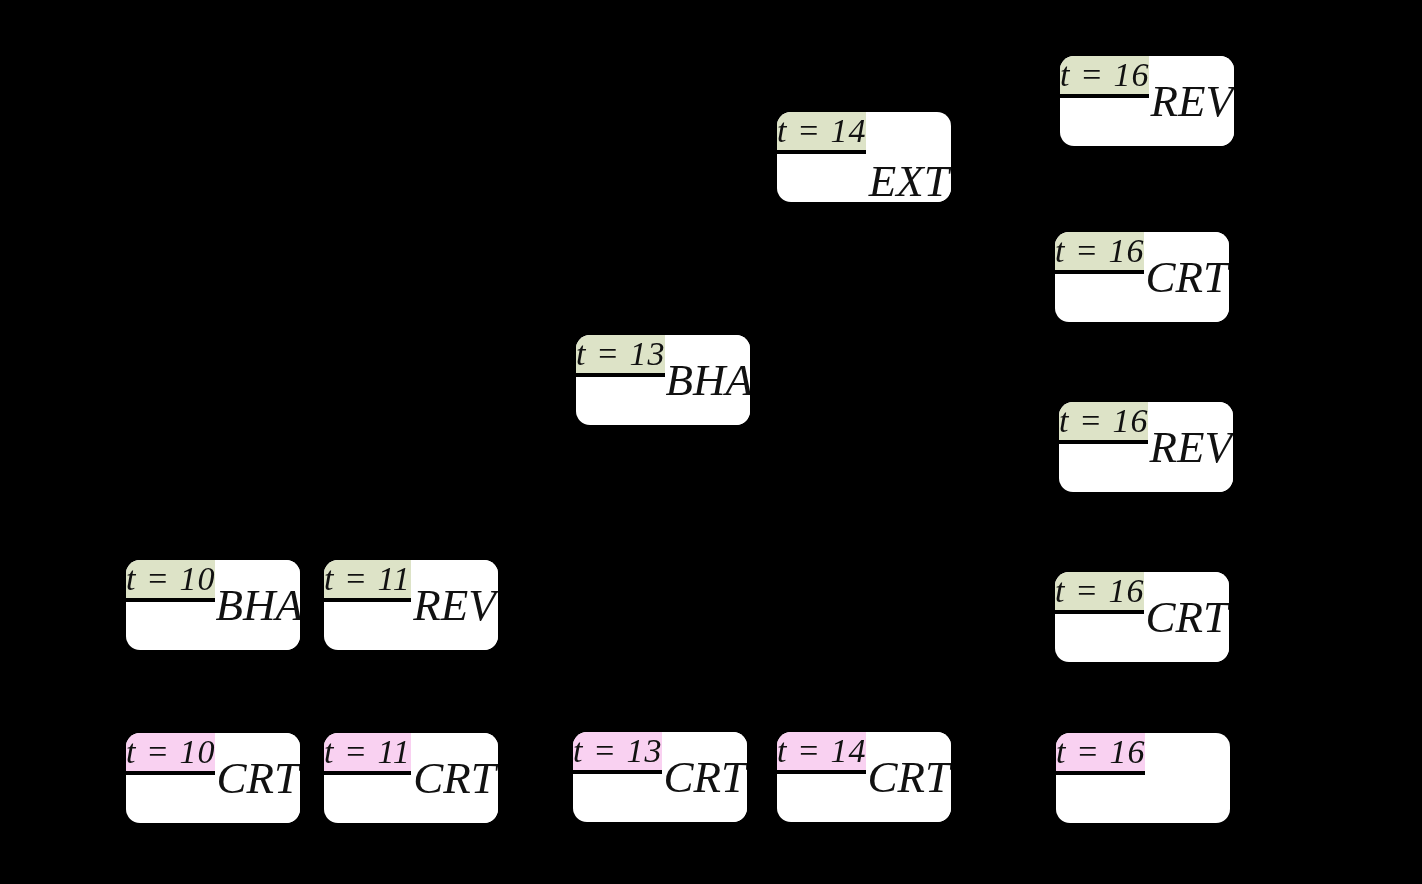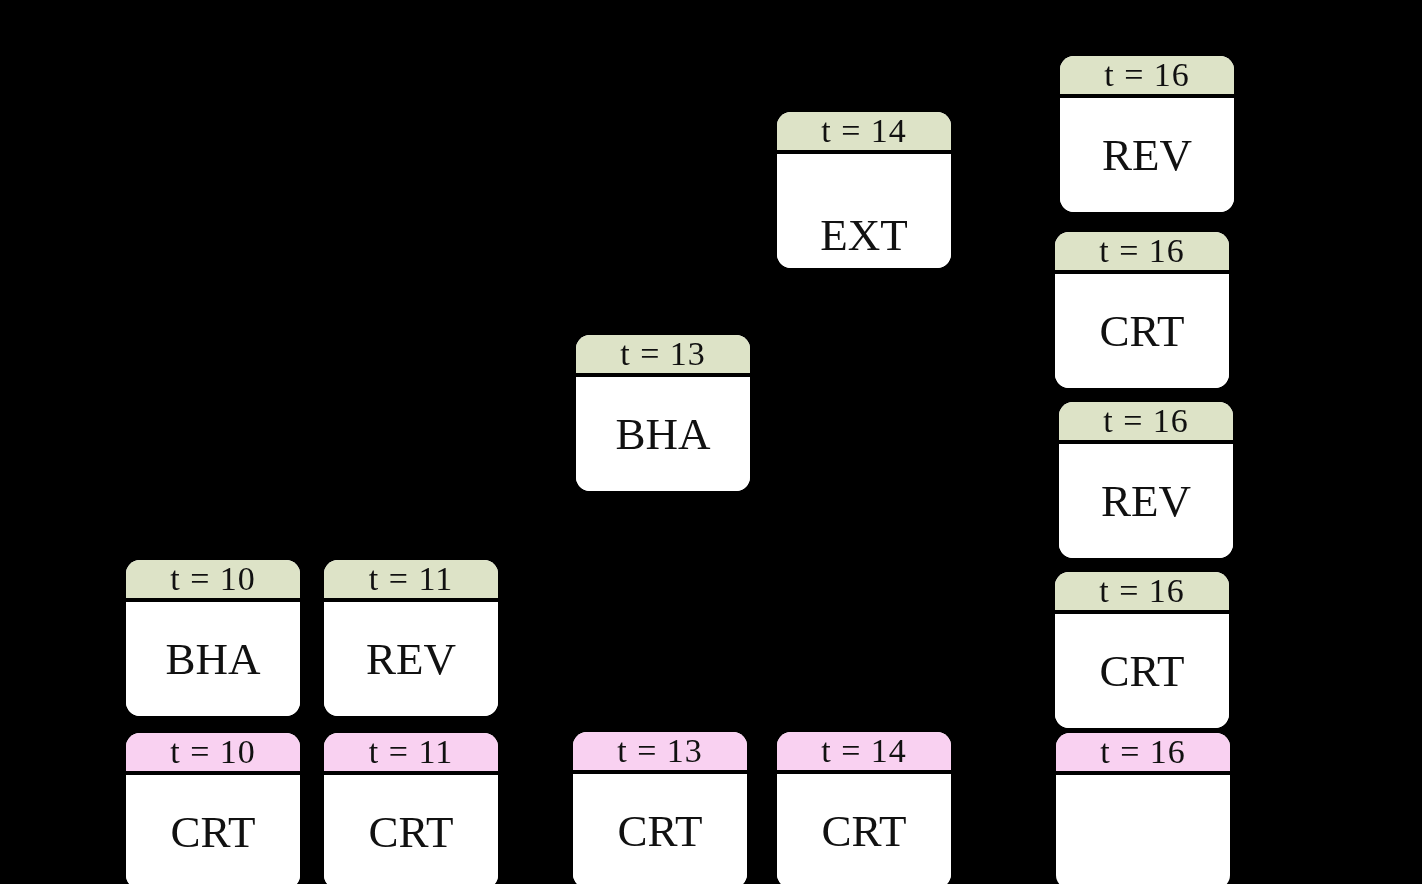--- a/index.html
+++ b/index.html
@@ -11,27 +11,28 @@
     position: relative;
     width: 1422px;
     height: 884px;
     background: #000000;
     overflow: hidden;
     font-family: "Liberation Serif", "DejaVu Serif", serif;
   }
   .node {
     position: absolute;
     width: 174px;
-    height: 156px;
+    height: 90px;
     border-radius: 14px;
     background: #ffffff;
     display: flex;
-    flex-direction: column;
+    flex-direction: row;
     box-sizing: border-box;
     overflow: hidden;
+    font-style: italic;
   }
   .node-header {
     height: 38px;
     flex: 0 0 38px;
     border-bottom: 4px solid #000000;
     display: flex;
     align-items: center;
     justify-content: center;
     font-size: 34px;
     line-height: 1;

